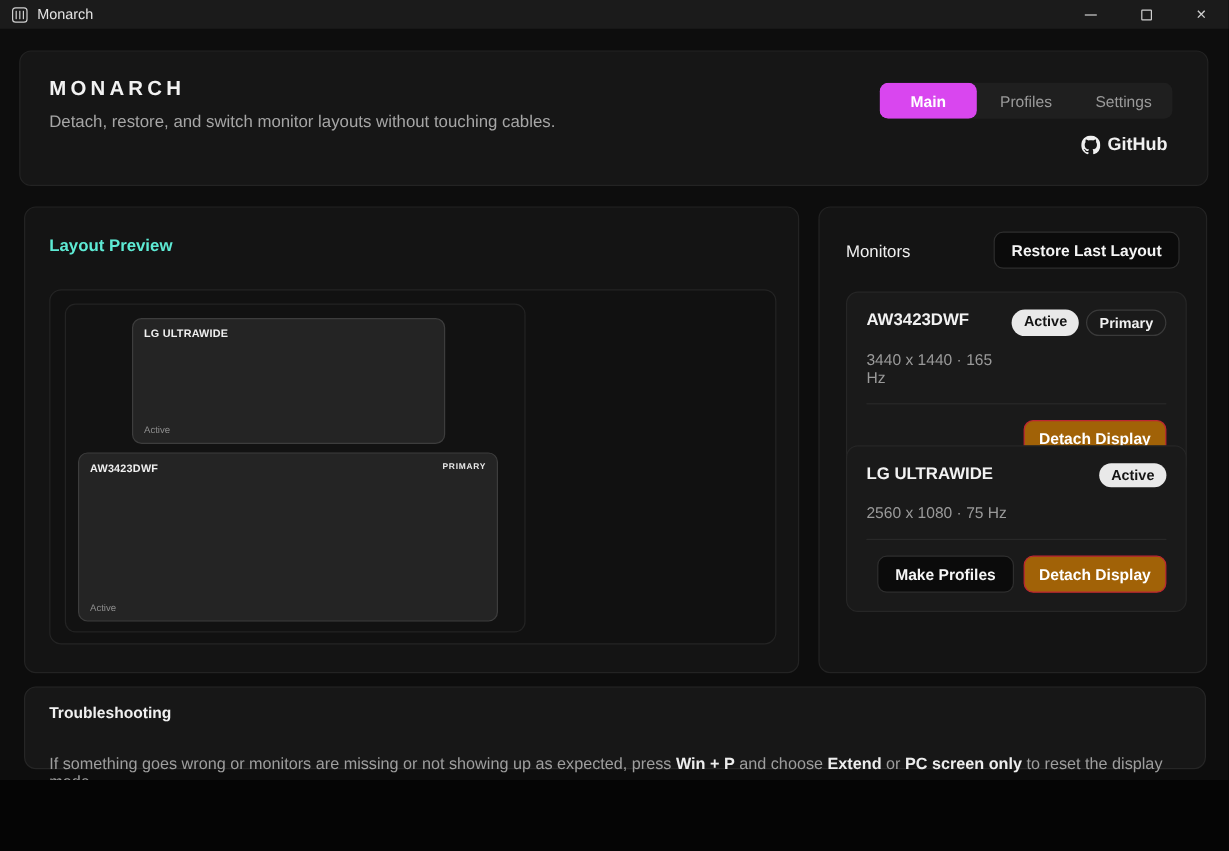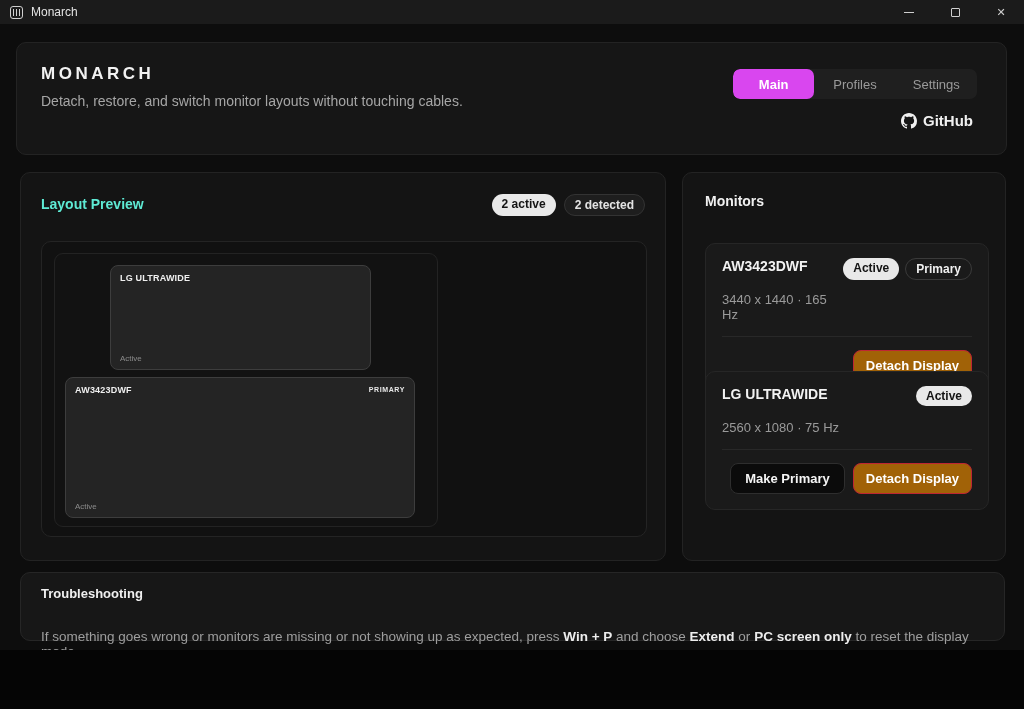--- a/index.html
+++ b/index.html
@@ -41,21 +41,21 @@
   .mon-rect { position:absolute; background:#242424; border:1px solid #3d3d3d; border-radius:8px; padding:7px 9px; }
   .mon-rect .mon-name { font-size:9px; font-weight:bold; color:#f0f0f0; letter-spacing:.2px; }
   .mon-rect .mon-primary { position:absolute; right:9px; top:8px; font-size:7px; font-weight:bold; color:#e8e8e8; letter-spacing:.6px; }
   .mon-rect .mon-status { position:absolute; left:9px; bottom:6px; font-size:8px; color:#8c8c8c; }
   .mon-lg { left:55px; top:11px; width:261px; height:105px; }
   .mon-aw { left:10px; top:123px; width:350px; height:141px; }
 
   
   .monitors-panel { left:682px; top:172px; width:324px; height:389px; background:#141414; }
   .mp-head { position:absolute; left:22px; right:22px; top:20px; display:flex; align-items:center; justify-content:space-between; }
-  .mp-title { font-size:14px; font-weight:bold; color:#f0f0f0; }
+  .mp-title { font-size:14px; font-weight:normal; color:#f0f0f0; }
   .btn { border-radius:8px; font-size:13px; font-weight:bold; cursor:default; white-space:nowrap; display:inline-flex; align-items:center; justify-content:center; }
   .btn-ghost { background:#0b0b0b; border:1px solid #2e2e2e; color:#f5f5f5; padding:7px 14px; }
   .btn-red { background:#a16207; border:1px solid #bf2633; color:#ffffff; padding:7px 12px;text-align:right; }
   .mon-card { position:absolute; left:22px; width:284px; background:#1a1a1a; border:1px solid #262626; border-radius:10px; padding:14px 16px 15px; }
   .mon-card.c1 { top:70px; }
   .mon-card.c2 { top:198px; }
   .mc-top { display:flex; justify-content:space-between; align-items:flex-start; }
   .mc-name { font-size:14px; font-weight:bold; color:#f2f2f2; }
   .mc-res { font-size:13px; color:#9a9a9a; margin-top:18px; }
   .mc-badges { display:flex; gap:6px; }
@@ -109,42 +109,39 @@
         <svg width="16" height="16" viewBox="0 0 16 16" fill="#f0f0f0" aria-hidden="true">
           <path d="M8 0C3.58 0 0 3.58 0 8c0 3.54 2.29 6.53 5.47 7.59.4.07.55-.17.55-.38 0-.19-.01-.82-.01-1.49-2.01.37-2.53-.49-2.69-.94-.09-.23-.48-.94-.82-1.13-.28-.15-.68-.52-.01-.53.63-.01 1.08.58 1.23.82.72 1.21 1.87.87 2.33.66.07-.52.28-.87.51-1.07-1.78-.2-3.64-.89-3.64-3.95 0-.87.31-1.59.82-2.15-.08-.2-.36-1.02.08-2.12 0 0 .67-.21 2.2.82.64-.18 1.32-.27 2-.27s1.36.09 2 .27c1.53-1.04 2.2-.82 2.2-.82.44 1.1.16 1.92.08 2.12.51.56.82 1.27.82 2.15 0 3.07-1.87 3.75-3.65 3.95.29.25.54.73.54 1.48 0 1.07-.01 1.93-.01 2.2 0 .21.15.46.55.38A8.01 8.01 0 0 0 16 8c0-4.42-3.58-8-8-8z"></path>
         </svg>
       </span>
       <span>GitHub</span>
     </div>
   </div>
 
   <div class="panel layout-panel">
     <div class="panel-title">Layout Preview</div>
-    <div class="lp-badges">
-      <span class="pill pill-light">2 active</span>
-      <span class="pill pill-dark">2 detected</span>
-    </div>
     <div class="preview-area">
       <div class="mon-bbox">
         <div class="mon-rect mon-lg">
           <div class="mon-name">LG ULTRAWIDE</div>
           <div class="mon-status">Active</div>
         </div>
         <div class="mon-rect mon-aw">
           <div class="mon-name">AW3423DWF</div>
           <div class="mon-primary">PRIMARY</div>
           <div class="mon-status">Active</div>
         </div>
       </div>
     </div>
   </div>
 
   <div class="panel monitors-panel">
     <div class="mp-head">
       <span class="mp-title">Monitors</span>
+      <button class="btn btn-ghost">Restore Last Layout</button>
     </div>
 
     <div class="mon-card c1">
       <div class="mc-top">
         <div>
           <div class="mc-name">AW3423DWF</div>
           <div class="mc-res">3440 x 1440 · 165 Hz</div>
         </div>
         <div class="mc-badges">
           <span class="pill pill-light">Active</span>
@@ -162,21 +159,21 @@
         <div>
           <div class="mc-name">LG ULTRAWIDE</div>
           <div class="mc-res">2560 x 1080 · 75 Hz</div>
         </div>
         <div class="mc-badges">
           <span class="pill pill-light">Active</span>
         </div>
       </div>
       <div class="mc-divider"></div>
       <div class="mc-actions">
-        <button class="btn btn-ghost">Make Primary</button>
+        <button class="btn btn-ghost">Make Profiles</button>
         <button class="btn btn-red">Detach Display</button>
       </div>
     </div>
   </div>
 
   <div class="panel trouble-panel">
     <div class="tp-title">Troubleshooting</div>
     <div class="tp-body"><span>If something goes wrong or monitors are missing or not showing up as expected, press </span><b>Win + P</b><span> and choose </span><b>Extend</b><span> or </span><b>PC screen only</b><span> to reset the display mode.</span></div>
   </div>
 

